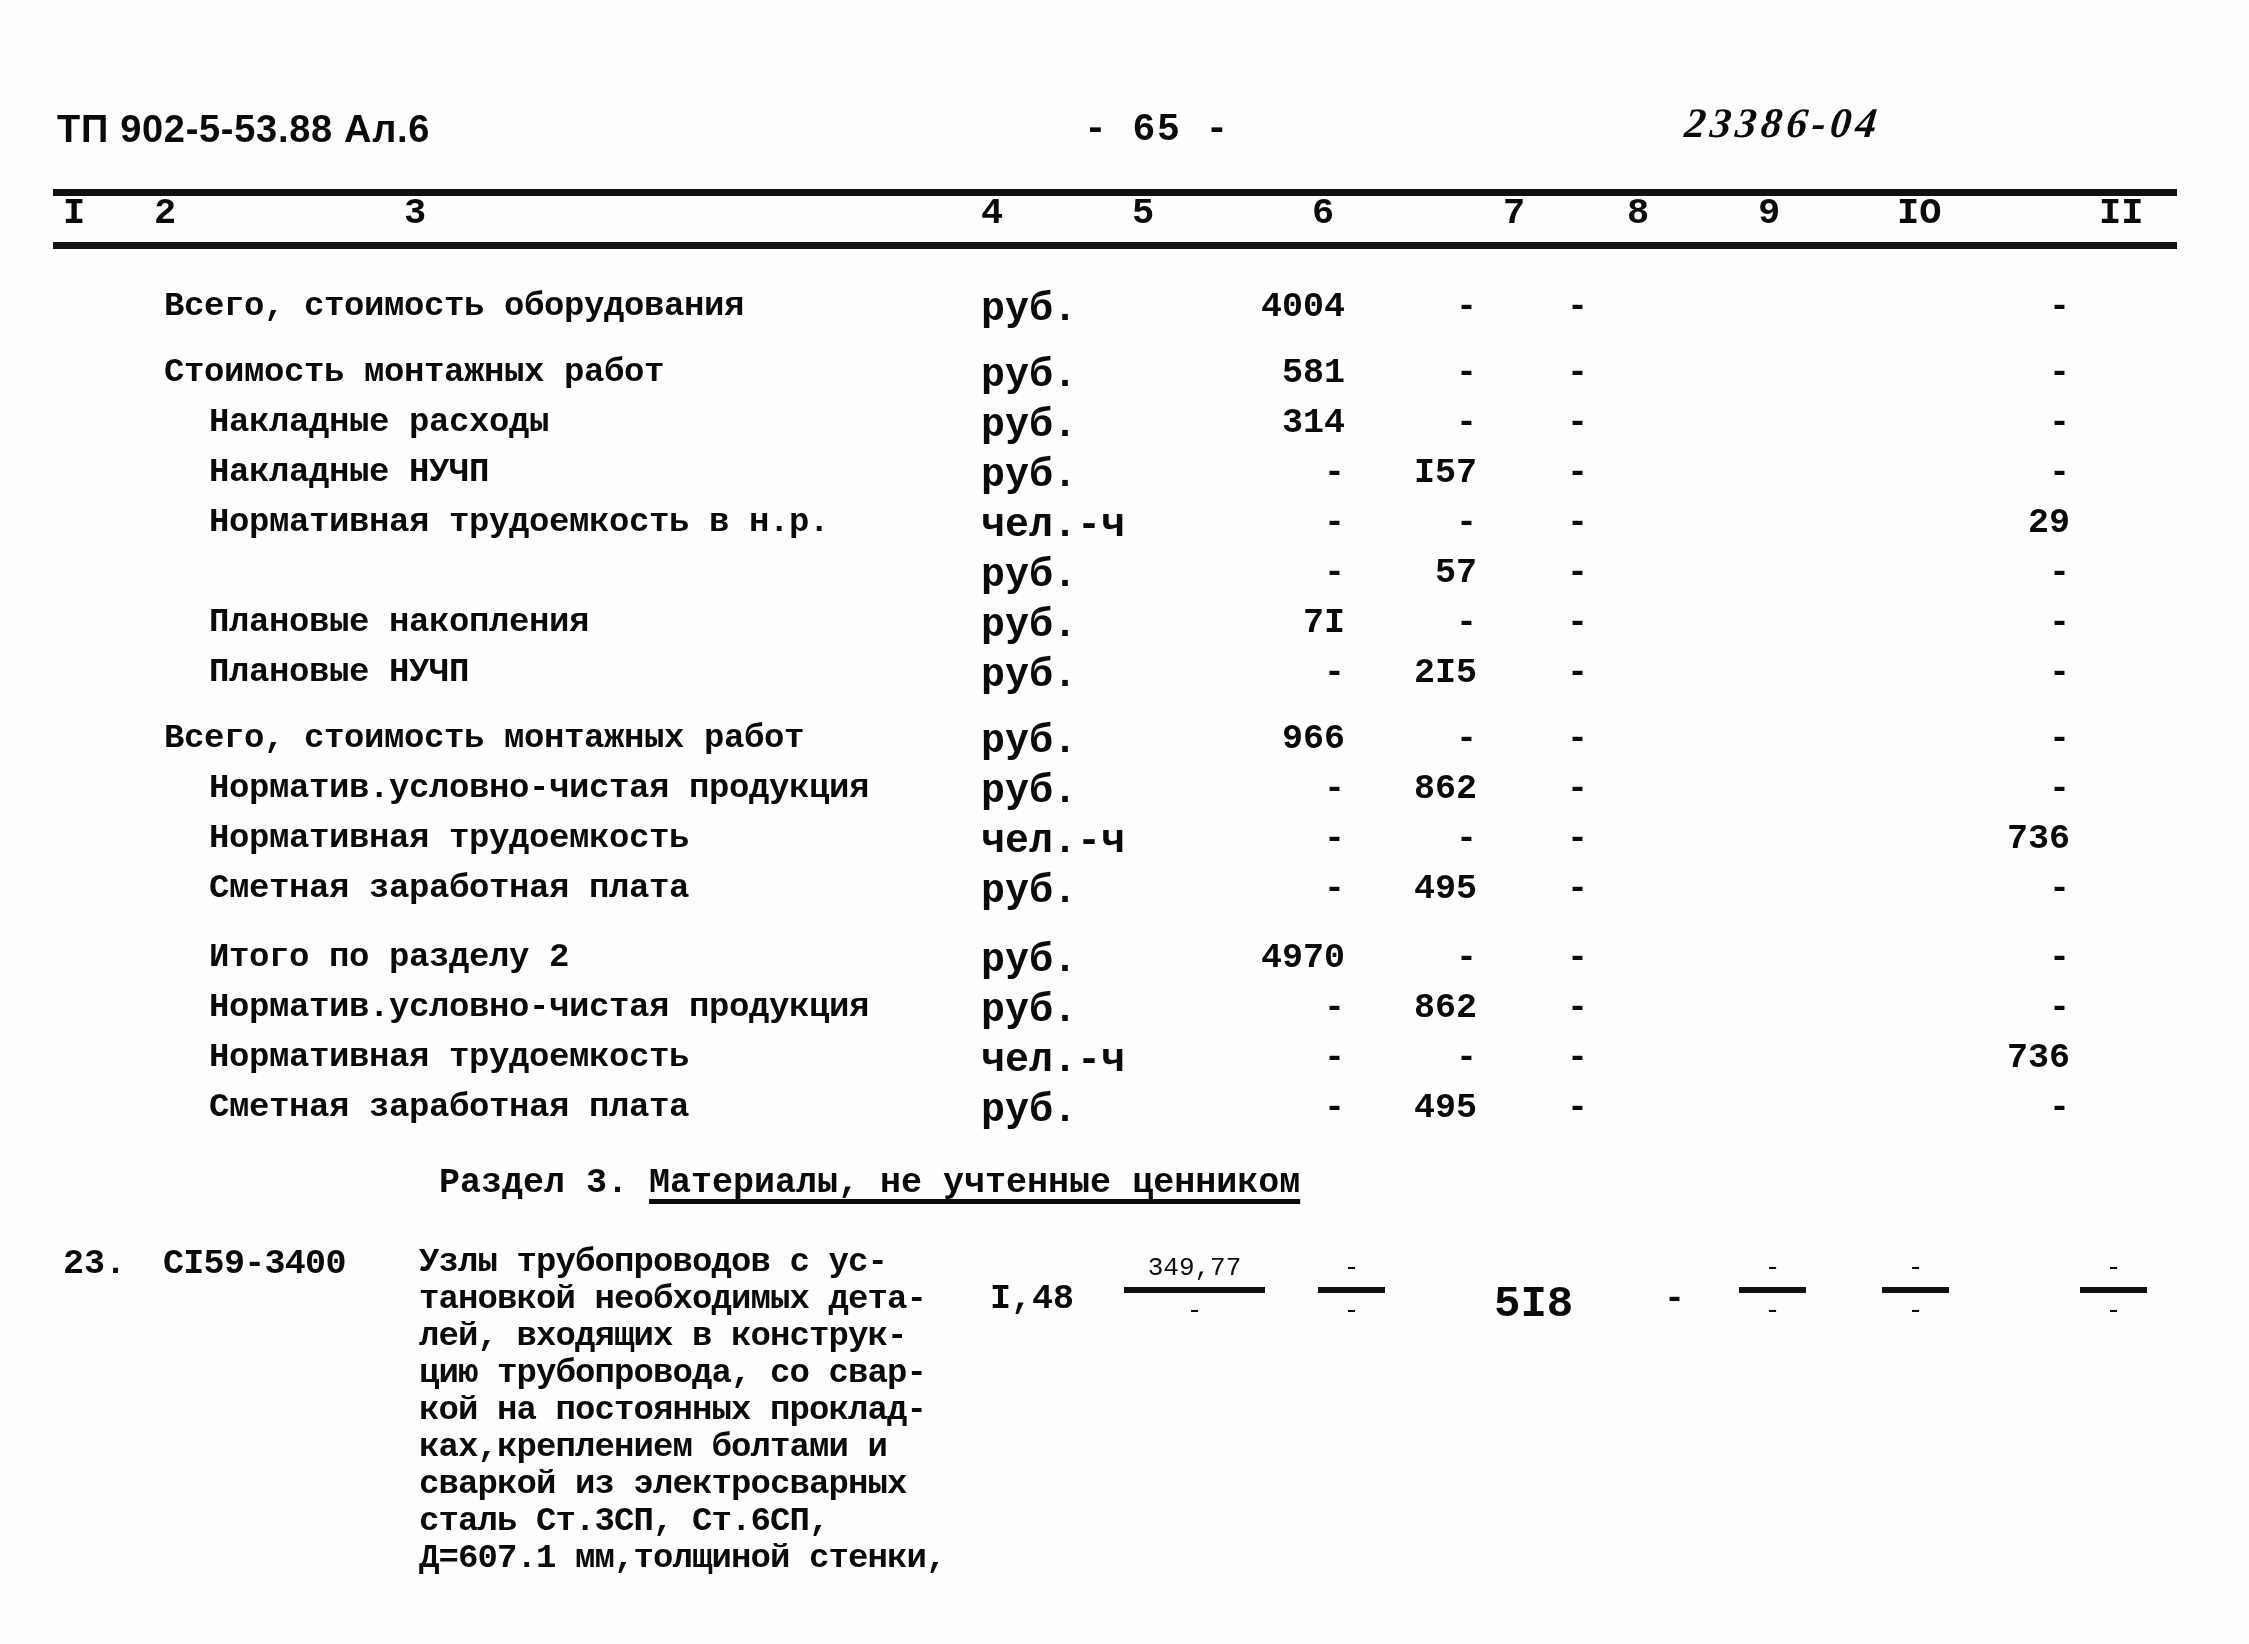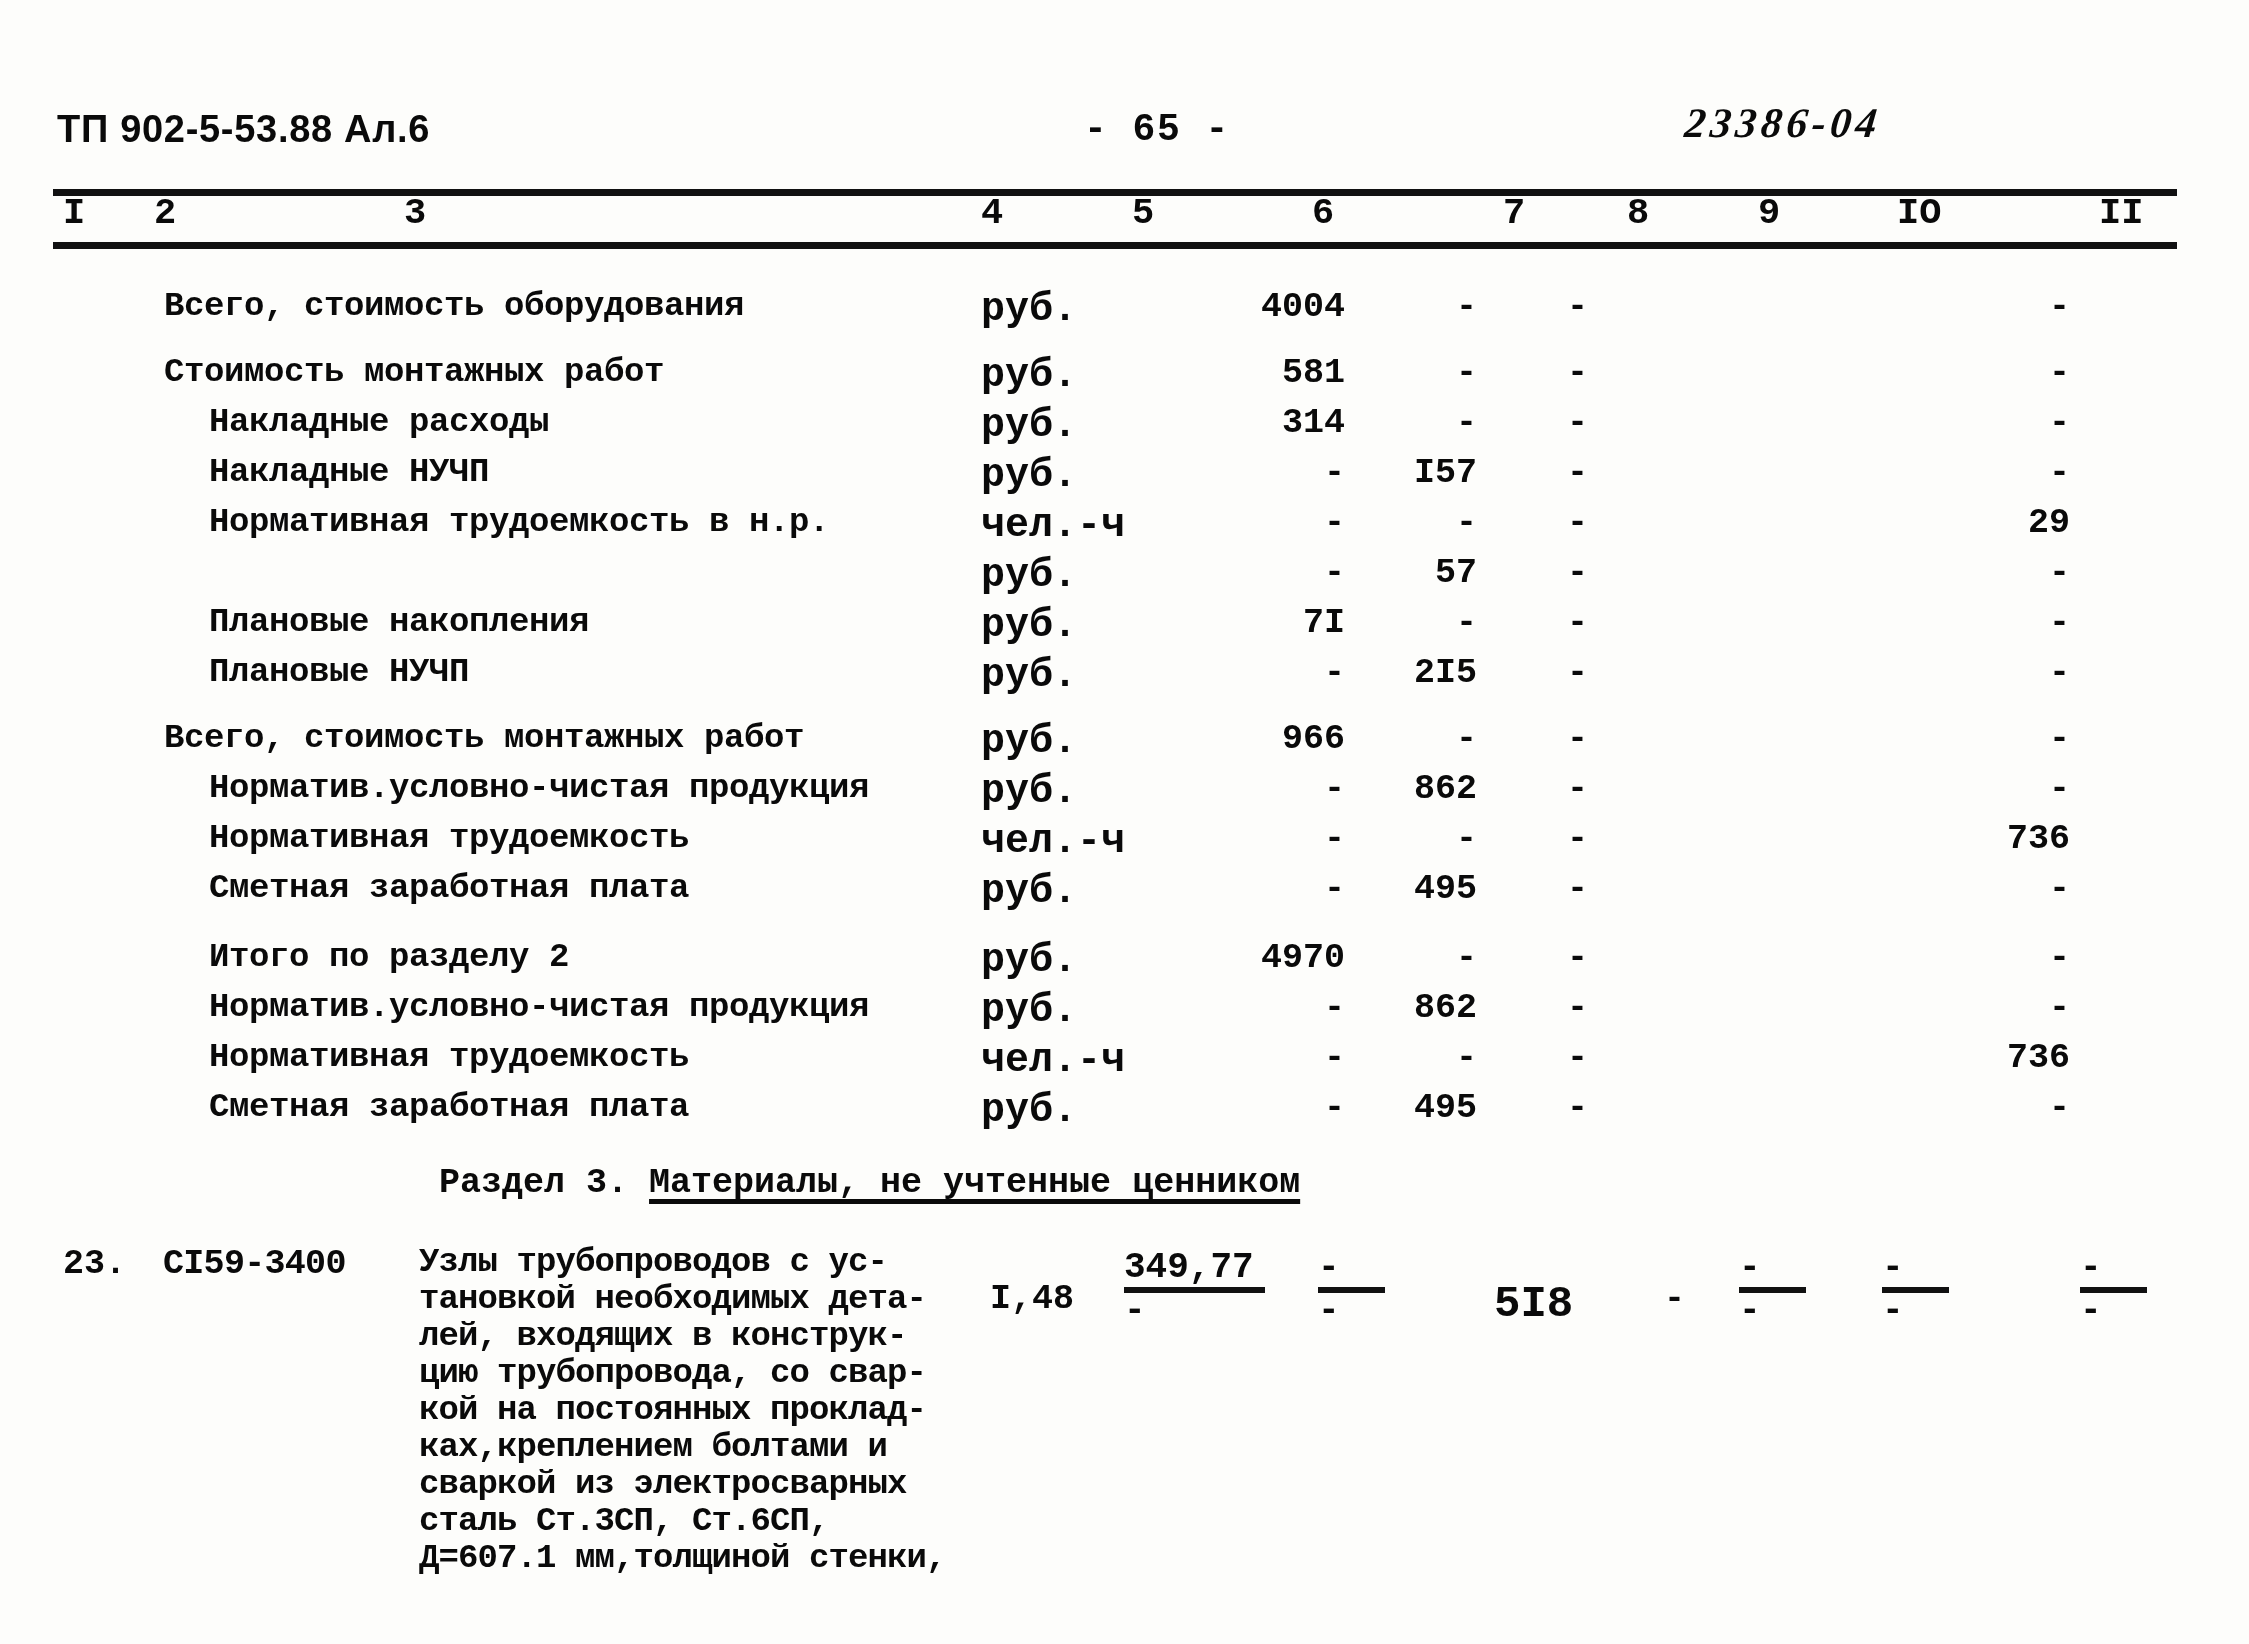--- a/index.html
+++ b/index.html
@@ -63,21 +63,21 @@
   .item-no{position:absolute;left:63px;top:0;font-size:35px;font-weight:700;
            font-family:"Liberation Mono", monospace;}
   .item-code{position:absolute;left:163px;top:0;font-size:35px;font-weight:700;
              font-family:"Liberation Mono", monospace;letter-spacing:-0.7px;}
   .item-desc{position:absolute;left:419px;top:0;font-size:34px;font-weight:600;
              font-family:"Liberation Mono", monospace;line-height:37px;
              letter-spacing:-0.9px;white-space:pre;}
   .item-qty{position:absolute;left:990px;top:35px;font-size:35px;font-weight:700;
             font-family:"Liberation Mono", monospace;}
   .frac{position:absolute;font-family:"Liberation Mono", monospace;
-        font-weight:700;font-size:36px;line-height:34px;}
+        font-weight:400;font-size:26px;text-align:center;line-height:34px;}
   .frac .n{display:block;}
   .frac .bar{display:block;height:5.1px;background:#111;margin:2.2px 0 1.5px 0;}
   .frac .d{display:block;}
   .f5{left:1124px;top:7.3px;width:141px;}
   .f6{left:1318px;top:7.3px;width:67px;}
   .item-518{position:absolute;left:1494px;top:35px;font-size:44px;font-weight:700;
             font-family:"Liberation Mono", monospace;}
   .item-dash8{position:absolute;left:1664px;top:35px;font-size:35px;font-weight:700;
               font-family:"Liberation Mono", monospace;}
   .f9{left:1739px;top:7.3px;width:67px;}

